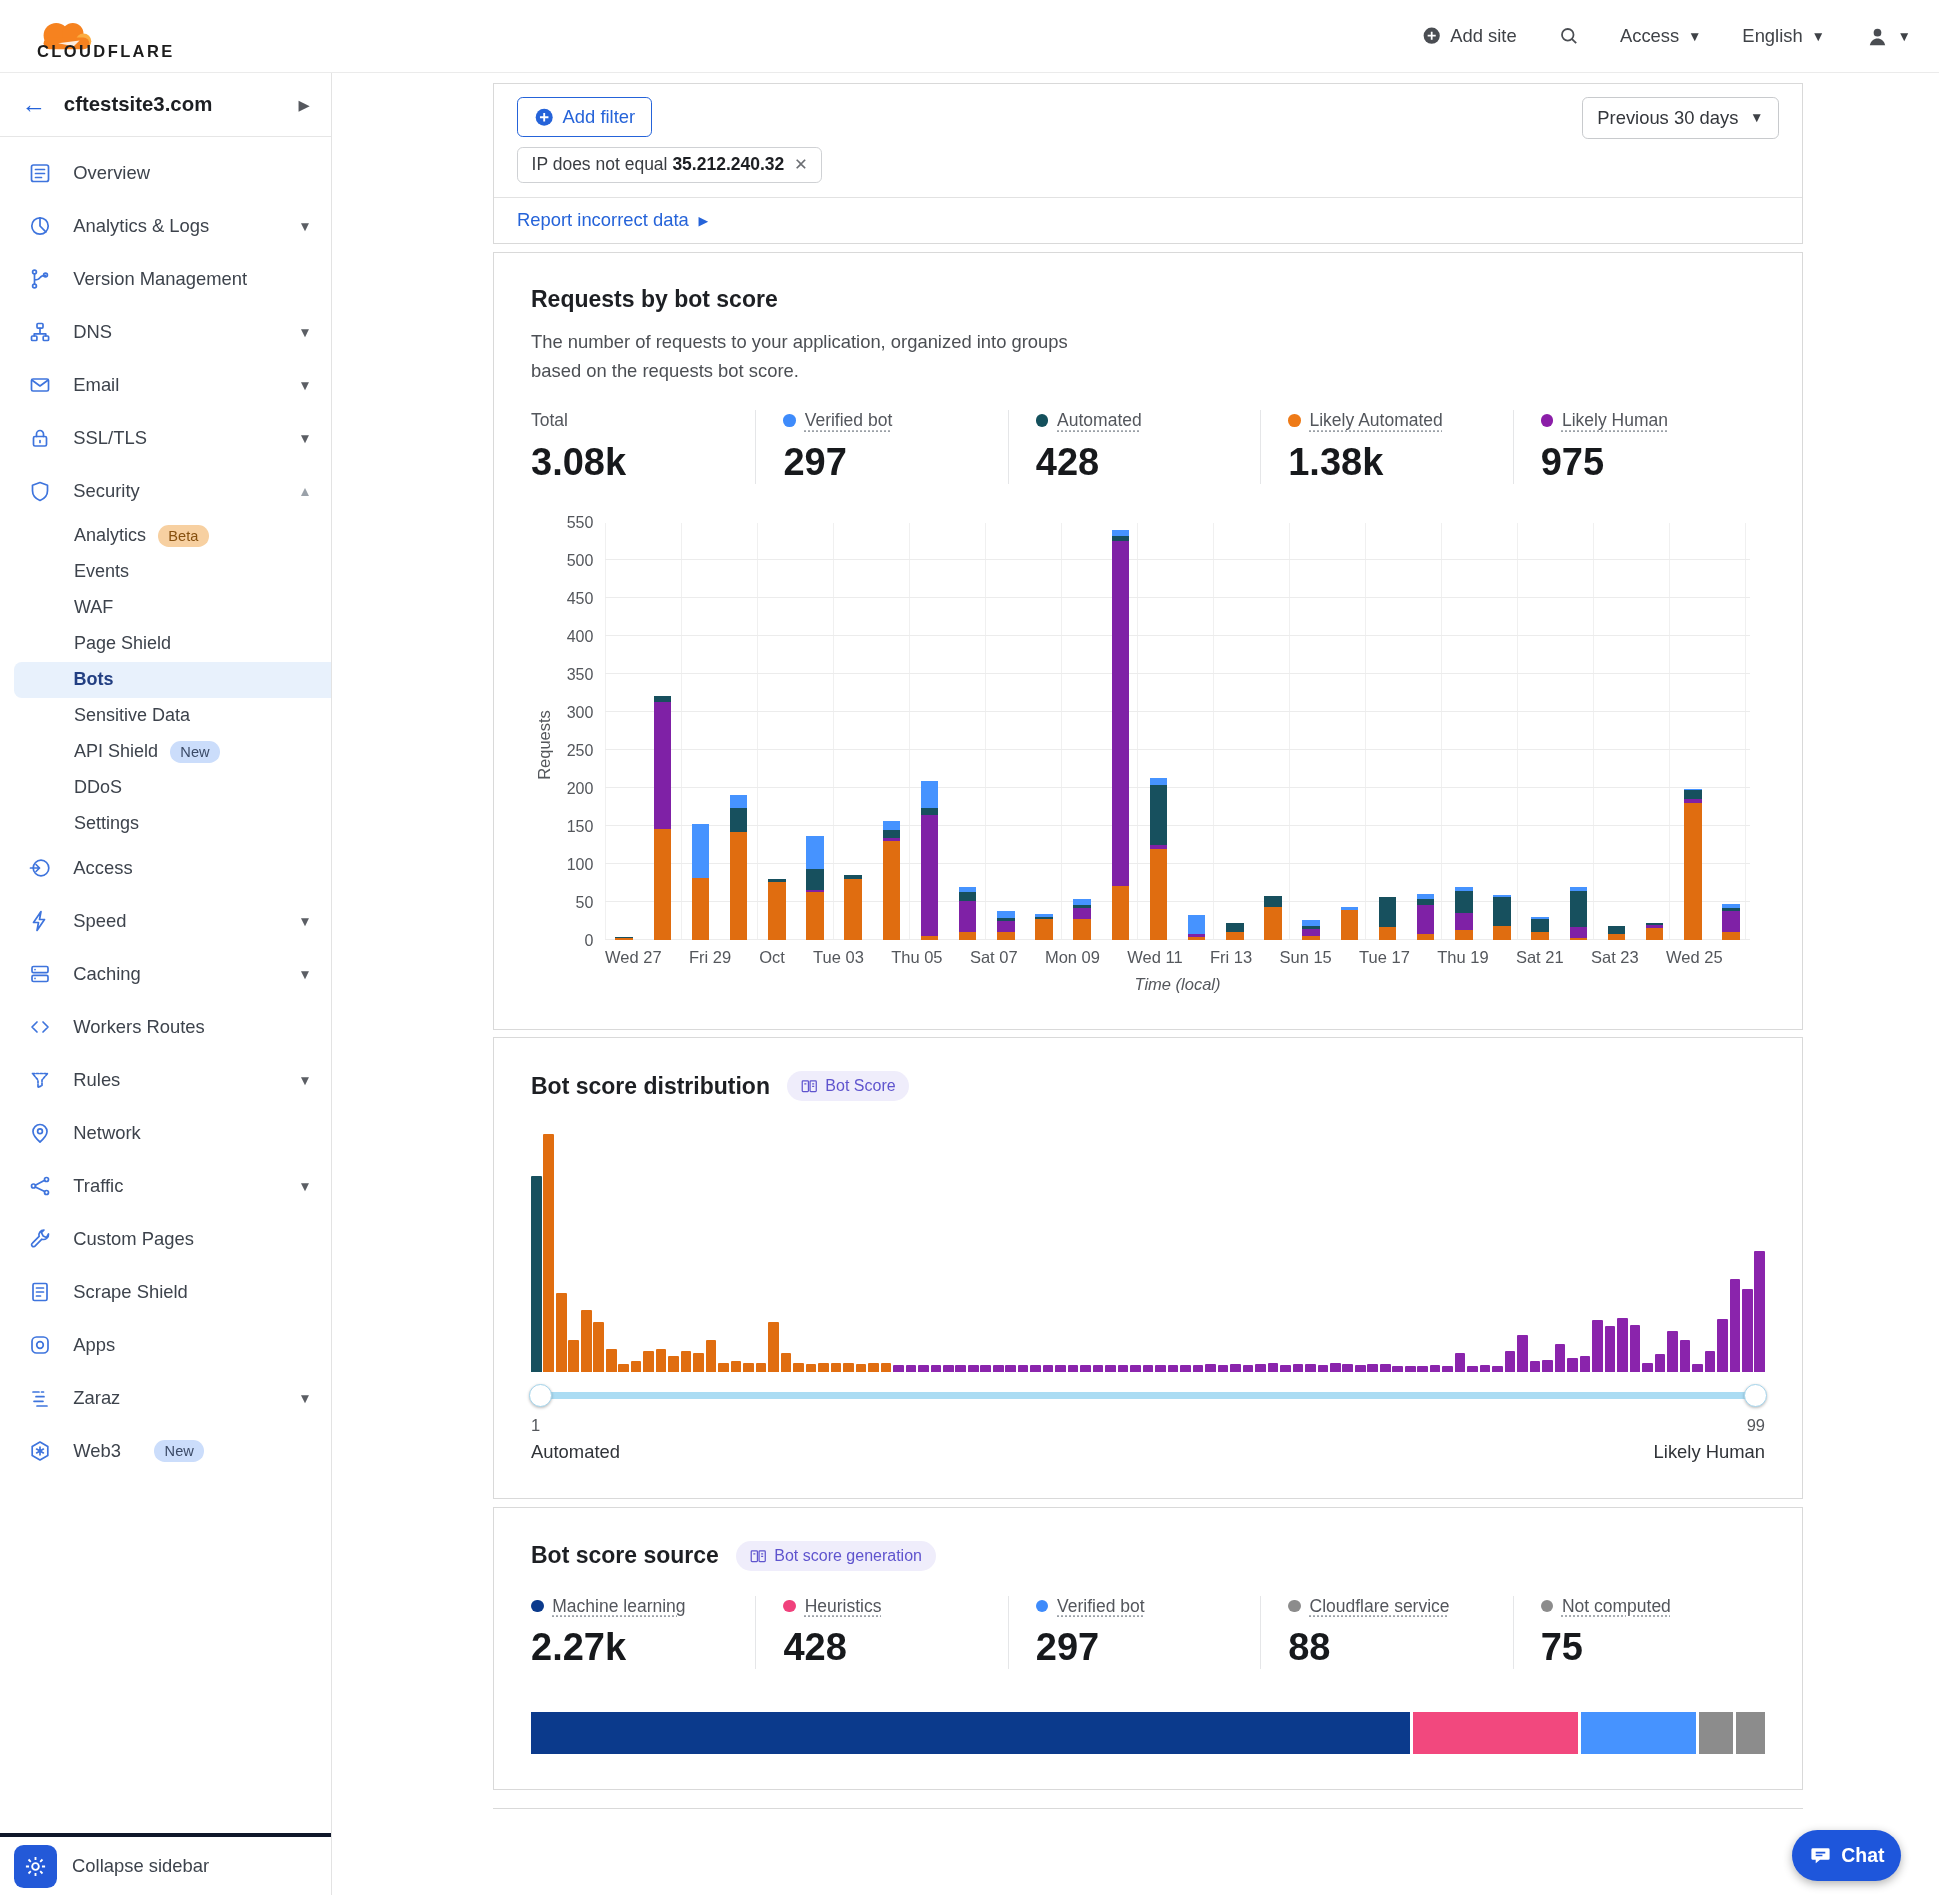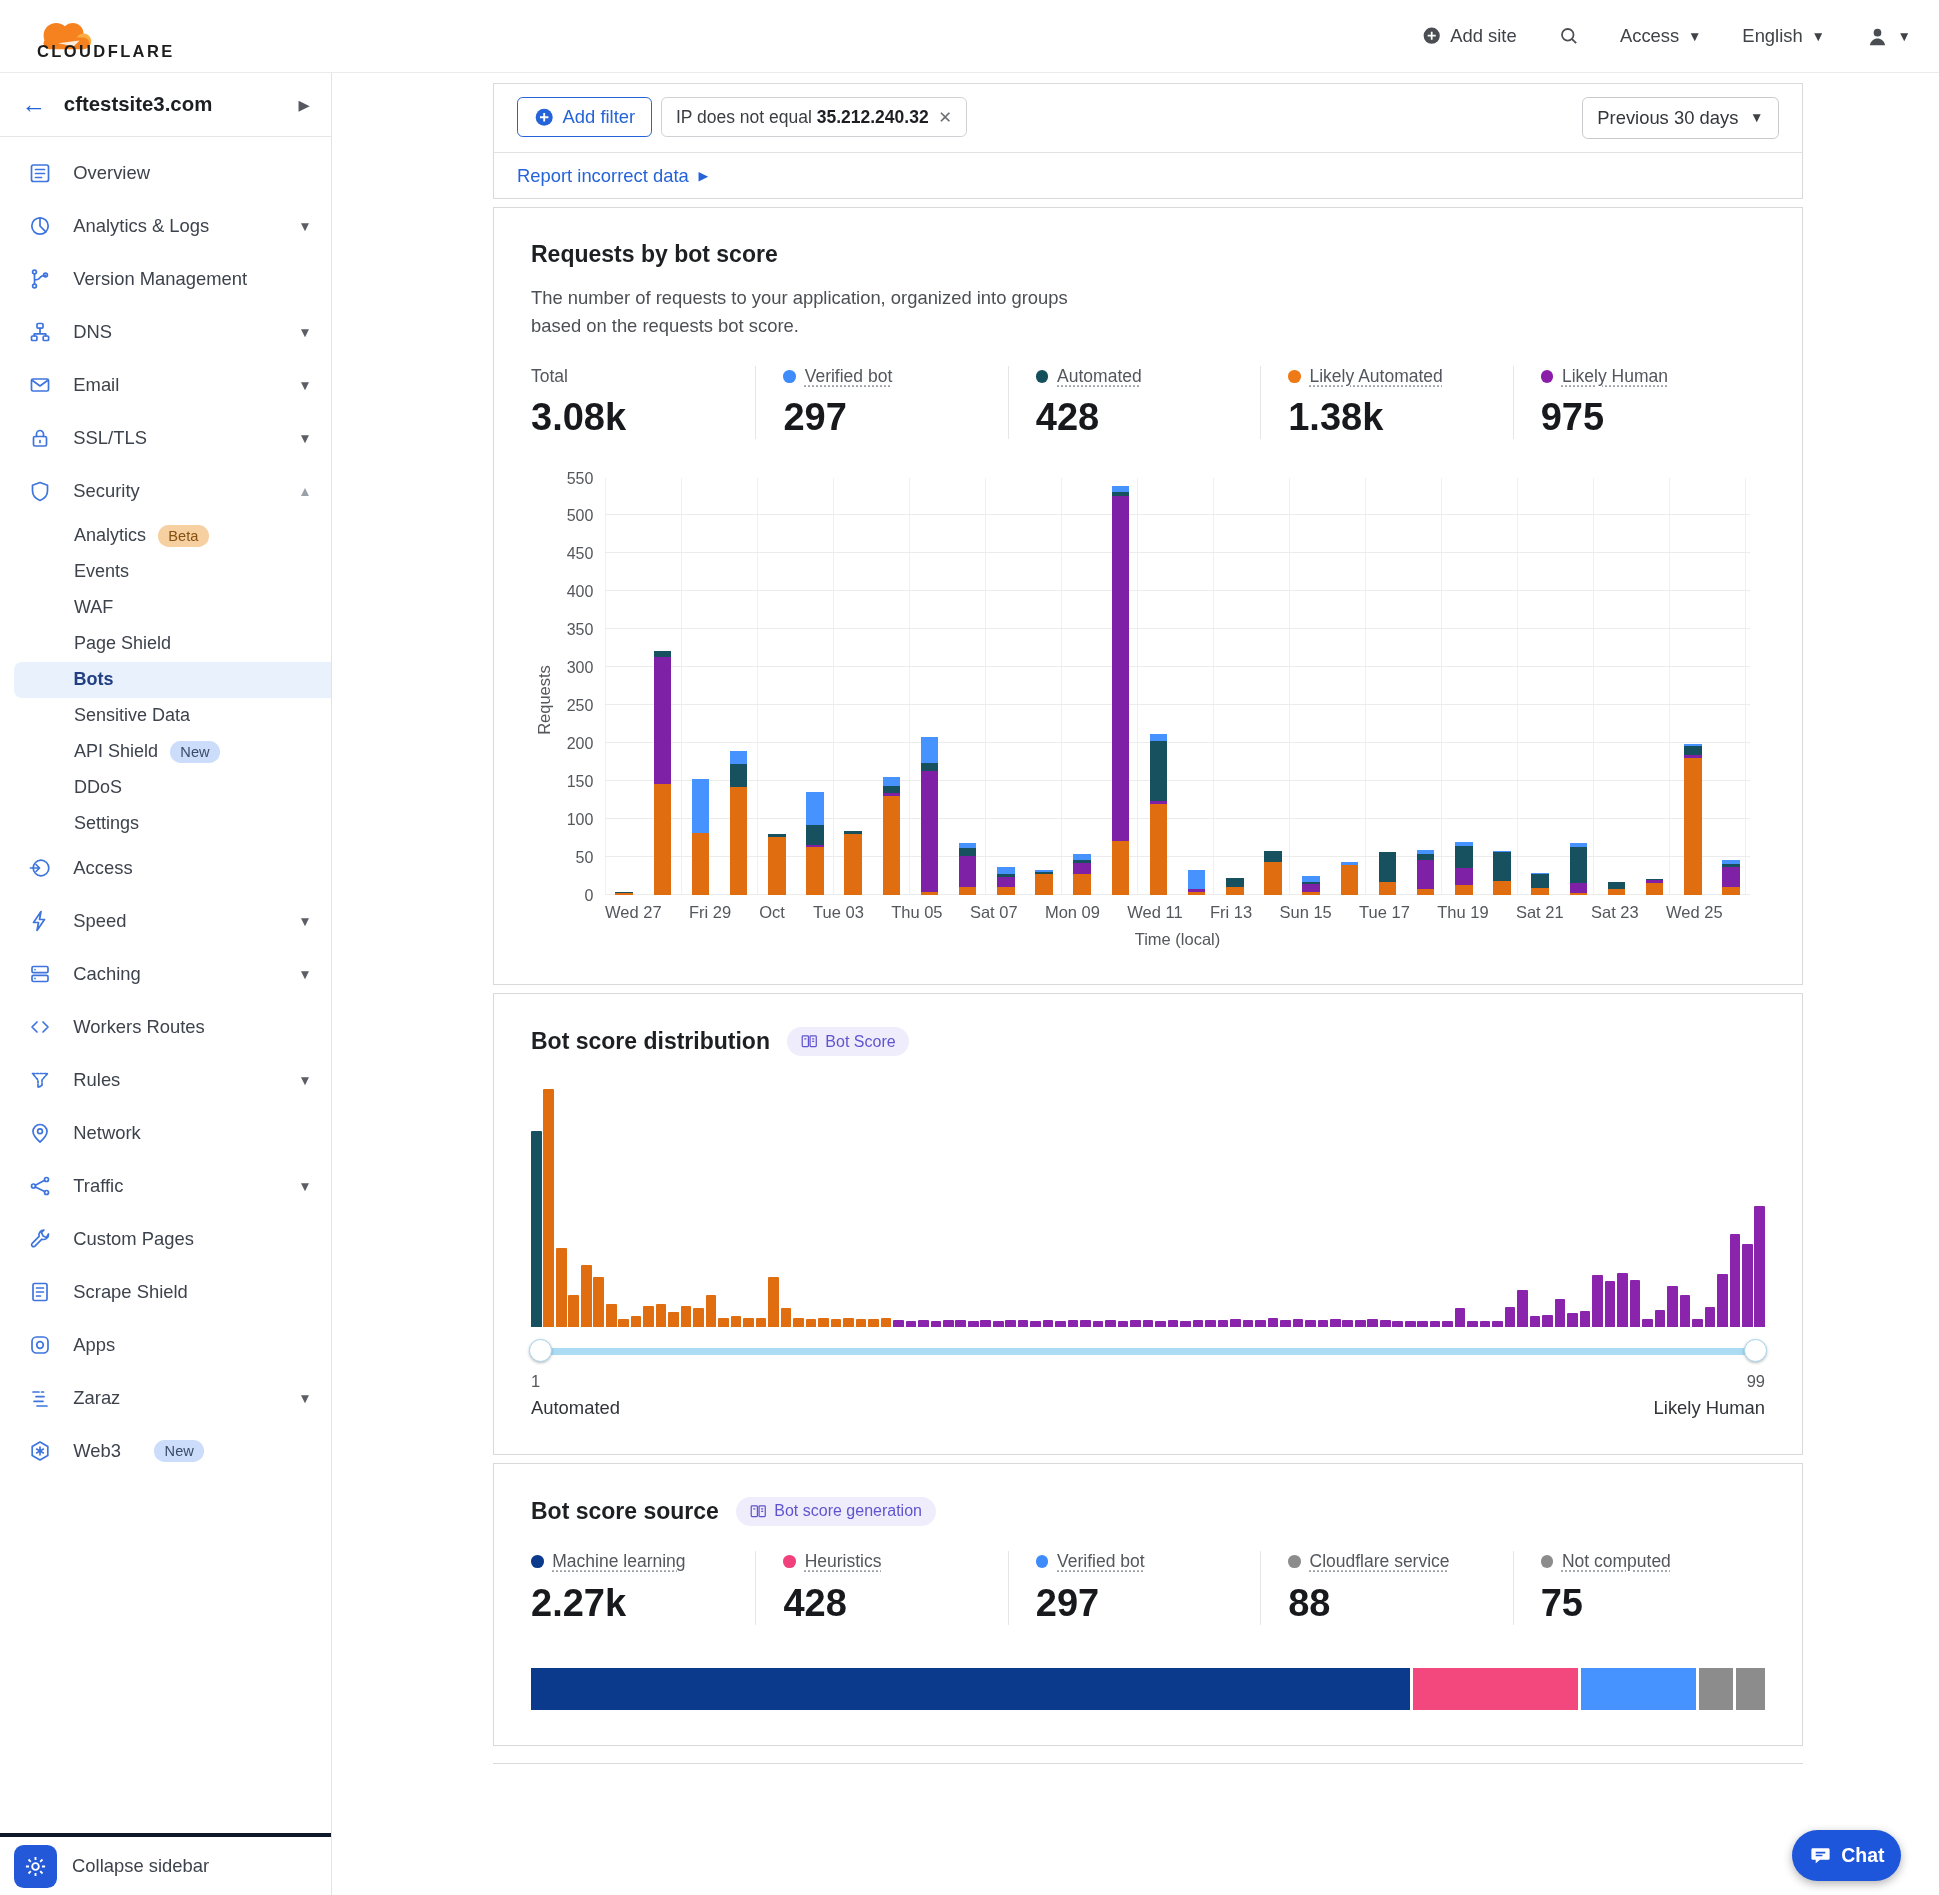--- a/index.html
+++ b/index.html
@@ -41,21 +41,21 @@
               justify-content:center; cursor:pointer; }
   .collapse-label { font-size:18.4px; color:#3d434c; cursor:pointer; }
 
   
   .main { position:absolute; left:332px; top:73px; right:0; bottom:0; background:#fff; padding:9.7px 0 0 161px; }
   .card { width:1310px; background:#fff; border:1px solid #d9d9d9; }
   .card + .card { margin-top:7.8px; }
 
   
   .filters-row { padding:13.6px 23px; display:flex; align-items:flex-start; }
-  .filters-left { display:flex; flex-direction:row; gap:9.7px; }
+  .filters-left { display:flex; flex-direction:column; gap:9.7px; }
   .btn-add-filter { display:inline-flex; align-items:center; gap:8.7px; border:1px solid #2563d9; color:#2563d9;
                     border-radius:5.8px; padding:7.8px 15.5px; font-size:18.4px; background:#fff; cursor:pointer; width:max-content; }
   .chip { display:inline-flex; align-items:center; gap:9.7px; border:1px solid #cfd1d4; border-radius:5.8px;
           padding:6.8px 13.6px; font-size:17.5px; color:#3a3d42; width:max-content; cursor:pointer; }
   .chip b { color:#1d1f23; }
   .chip-x { color:#6b6e73; font-size:16.5px; cursor:pointer; }
   .range-select { margin-left:auto; display:inline-flex; align-items:center; gap:11.6px; border:1px solid #c8cacd;
                   border-radius:5.8px; padding:8.7px 14.6px; font-size:18.4px; color:#33363b; cursor:pointer; }
   .report-row { border-top:1px solid #e2e2e2; padding:11.6px 23px; display:flex; align-items:center; gap:9.7px; }
   .link { color:#2563d9; font-size:18.4px; cursor:pointer; }
@@ -84,21 +84,21 @@
   .yaxis { width:49px; position:relative; height:417px; }
   .yaxis span { position:absolute; right:11.6px; font-size:16px; color:#54575c; }
   .plot { position:relative; width:1145px; height:417px;
           background-image:repeating-linear-gradient(to top,#ececec 0 1px,transparent 1px 38px),
                            repeating-linear-gradient(to right,#f0f0f0 0 1px,transparent 1px 76px); }
   .bars { position:absolute; inset:0; display:flex; align-items:flex-end; }
   .bcol { flex:1; display:flex; flex-direction:column-reverse; align-items:center; }
   .bcol div { width:17.5px; }
   .xlabels { display:flex; width:1145px; margin-top:7.8px; }
   .xlabels span { flex:1; text-align:center; font-size:16.5px; color:#54575c; white-space:nowrap; }
-  .time-label { width:1145px; text-align:center; margin:7.8px 0 0 74px; font-size:16.5px; color:#54575c; }
+  .time-label { width:1145px; text-align:center; margin:7.8px 0 0 74px; font-size:16.5px; color:#54575c;font-style:italic; }
 
   
   .hist { margin-top:33px; height:238px; display:flex; align-items:flex-end; gap:1.9px; }
   .hist div { flex:1; border-radius:1px 1px 0 0; }
   .slider { position:relative; height:27px; margin-top:9.7px; }
   .slider-track { position:absolute; left:0; right:0; top:10.7px; height:6.8px; background:#abdcf3; border-radius:3.9px; }
   .slider-handle { position:absolute; top:1.9px; width:23px; height:23px; border-radius:50%; background:#fff;
                    border:1.9px solid #a5d5ec; box-shadow:0 1px 2.9px rgba(0,0,0,.25); cursor:pointer; }
   .slider-minmax { display:flex; justify-content:space-between; margin-top:7.8px; font-size:16.5px; color:#54575c; }
   .slider-names { display:flex; justify-content:space-between; margin-top:5.8px; font-size:18.4px; color:#303338; }

